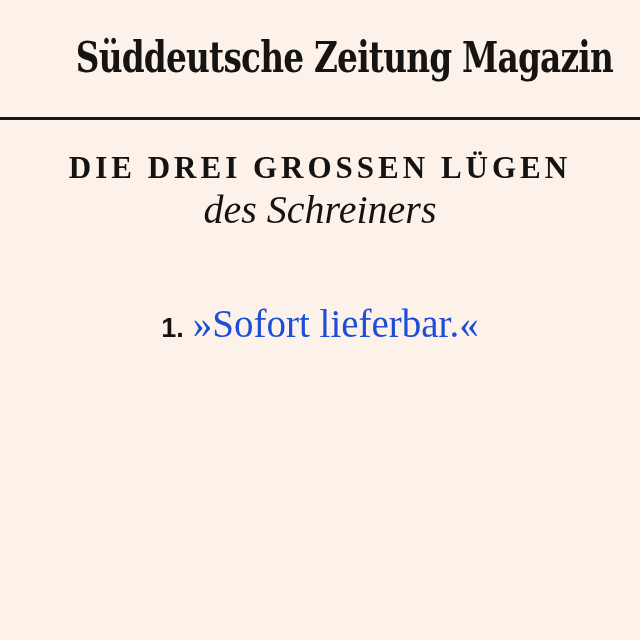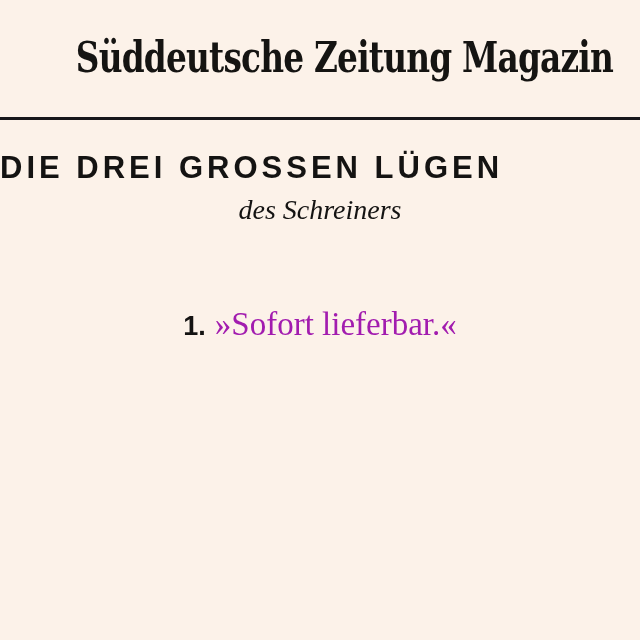--- a/index.html
+++ b/index.html
@@ -49,40 +49,40 @@
     height: 3px;
     background: #17161a;
   }
 
   
   .headline {
     position: absolute;
     top: 149px;
     left: 0;
     right: 0;
-    text-align: left;
-    font-family: Liberation Sans, sans-serif;
+    text-align: center;
+    font-family: Liberation Serif, serif;
     font-weight: 700;
     font-size: 31px;
     line-height: 37px;
     letter-spacing: 4px;
     color: #141312;
     white-space: nowrap;
   }
 
   .subtitle {
     position: absolute;
     top: 191px;
     left: 0;
     right: 0;
     text-align: center;
     font-family: "Liberation Serif", serif;
     font-style: italic;
     font-weight: 400;
-    font-size: 28px;
+    font-size: 40px;
     line-height: 38px;
     color: #141312;
   }
 
   
   .lies {
     position: absolute;
     top: 303px;
     left: 0;
     right: 0;
@@ -96,22 +96,22 @@
   .lie-number {
     font-family: "Liberation Sans", sans-serif;
     font-weight: 700;
     font-size: 27px;
     color: #141312;
     margin-right: 9px;
   }
   .lie-text {
     font-family: "Liberation Serif", serif;
     font-weight: 400;
-    font-size: 33px;
-    color: #a21caf;
+    font-size: 39px;
+    color: #1d4ed8;
   }
 </style>
 </head>
 <body>
 
 <div class="canvas">
 
   <div class="masthead">
     <span class="logo-text">Süddeutsche Zeitung Magazin</span>
   </div>

